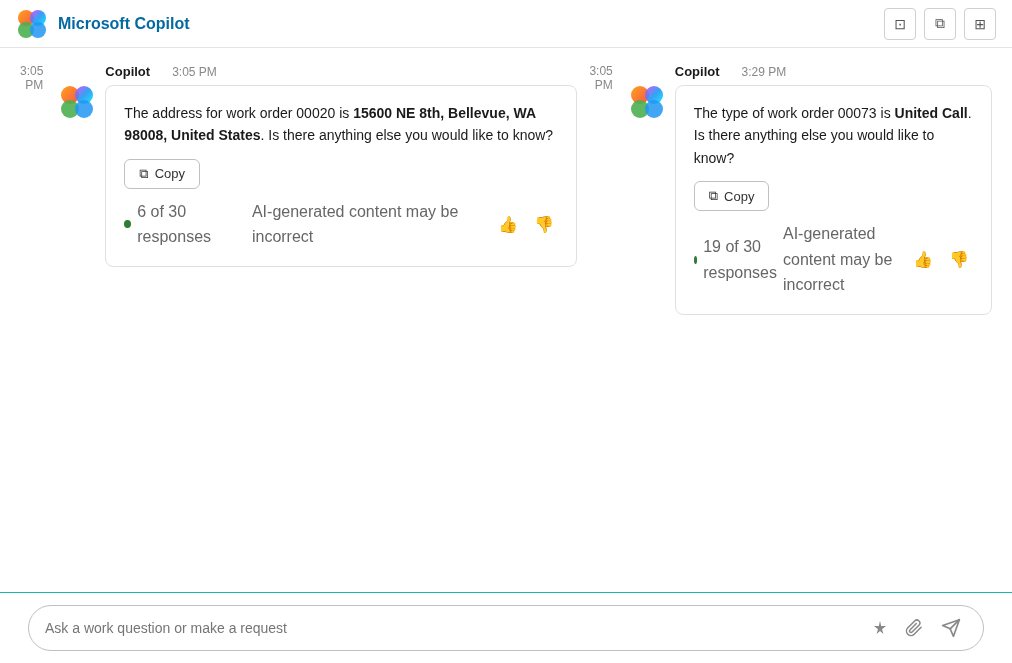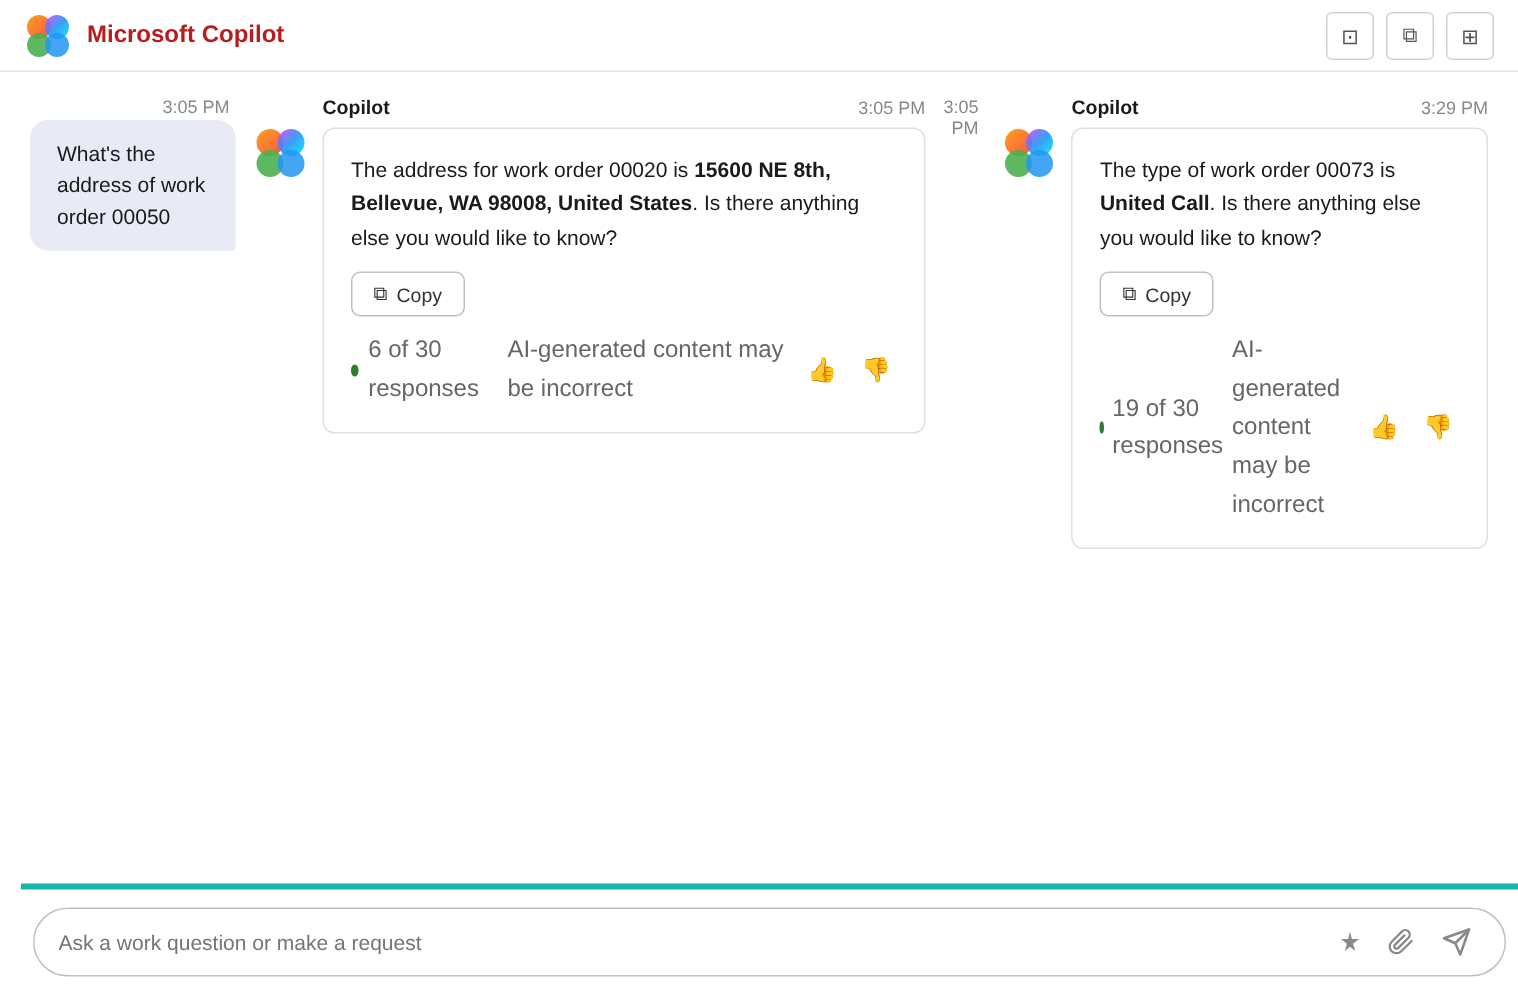--- a/index.html
+++ b/index.html
@@ -28,21 +28,21 @@
       align-items: center;
       gap: 10px;
     }
     .copilot-logo {
       width: 32px;
       height: 32px;
     }
     .header-title {
       font-size: 16px;
       font-weight: 600;
-      color: #b91c1c;
+      color: #0369a1;
     }
     .header-icons {
       display: flex;
       gap: 8px;
       align-items: center;
     }
     .header-icon-btn {
       width: 32px;
       height: 32px;
       border: 1px solid #d0d0d0;
@@ -106,21 +106,20 @@
       margin-top: 20px;
     }
     .copilot-content {
       flex: 1;
     }
     .copilot-label-row {
       display: flex;
       align-items: center;
       gap: 22px;
       margin-bottom: 6px;
-      justify-content: space-between;
     }
     .copilot-name {
       font-size: 13px;
       font-weight: 600;
       color: #1a1a1a;
     }
     .copilot-time {
       font-size: 12px;
       color: #888;
     }
@@ -177,24 +176,23 @@
       border: none;
       cursor: pointer;
       color: #888;
       font-size: 16px;
       padding: 2px 4px;
       border-radius: 4px;
     }
 
     
     .input-area {
-      padding: 12px 8px;
-      border-top: 4px solid #14b8a6;
+      padding: 12px 28px;
+      border-top: 1px solid #14b8a6;
       flex-shrink: 0;
-      margin-left: 14px;
     }
     .input-box {
       display: flex;
       align-items: center;
       border: 1px solid #c0c0c0;
       border-radius: 24px;
       padding: 10px 16px;
       gap: 8px;
       background: #fff;
     }
@@ -258,21 +256,20 @@
     <button class="header-icon-btn">⊡</button>
     <button class="header-icon-btn">⧉</button>
     <button class="header-icon-btn">⊞</button>
   </div>
 </div>
 
 <div class="chat-area">
 
   <div class="user-message-wrap">
     <div class="timestamp">3:05 PM</div>
-    <div class="user-bubble">What's the address of work order 00050</div>
   </div>
 
   <div class="copilot-response-wrap">
     <svg class="copilot-avatar" viewBox="0 0 36 36" xmlns="http://www.w3.org/2000/svg">
       <defs>
         <linearGradient id="ca1" x1="0%" y1="0%" x2="100%" y2="100%">
           <stop offset="0%" style="stop-color:#e040fb"></stop>
           <stop offset="50%" style="stop-color:#2196f3"></stop>
           <stop offset="100%" style="stop-color:#00e5ff"></stop>
         </linearGradient>

